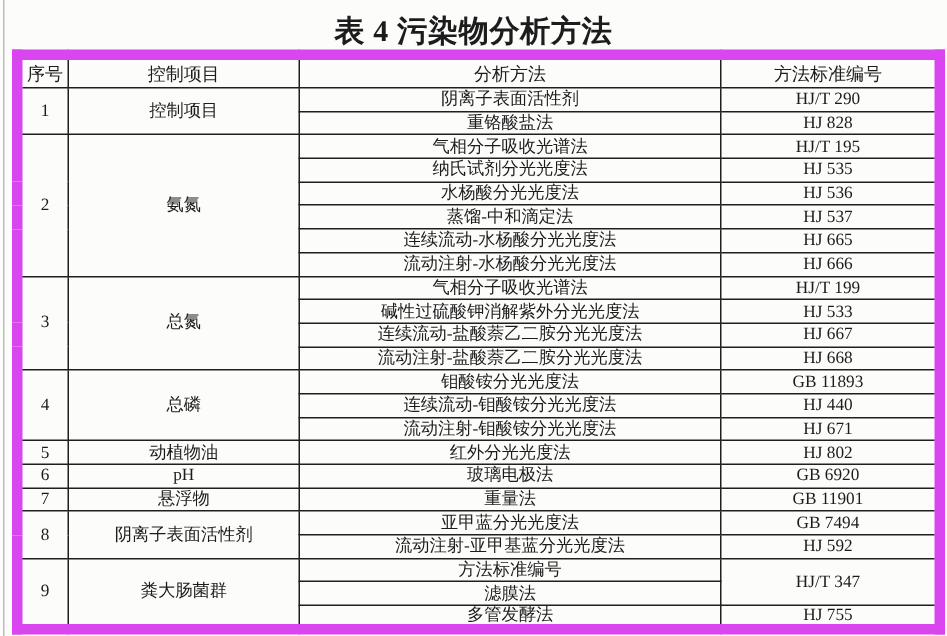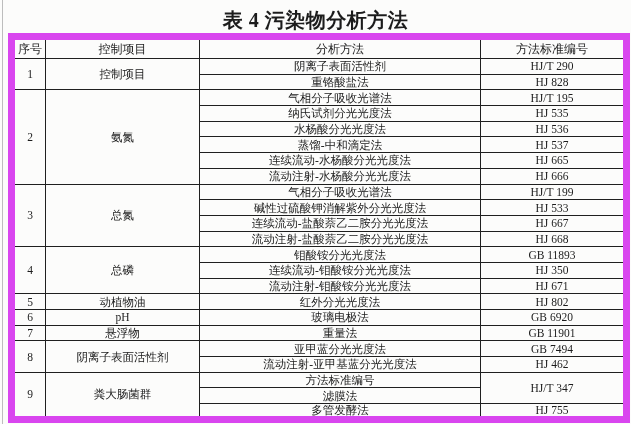--- a/index.html
+++ b/index.html
@@ -133,21 +133,21 @@
         <td>HJ 668</td>
       </tr>
       <tr>
         <td rowspan="3">4</td>
         <td rowspan="3">总磷</td>
         <td>钼酸铵分光光度法</td>
         <td>GB 11893</td>
       </tr>
       <tr>
         <td>连续流动-钼酸铵分光光度法</td>
-        <td>HJ 350</td>
+        <td>HJ 440</td>
       </tr>
       <tr>
         <td>流动注射-钼酸铵分光光度法</td>
         <td>HJ 671</td>
       </tr>
       <tr>
         <td rowspan="1">5</td>
         <td rowspan="1">动植物油</td>
         <td>红外分光光度法</td>
         <td>HJ 802</td>
@@ -165,21 +165,21 @@
         <td>GB 11901</td>
       </tr>
       <tr>
         <td rowspan="2">8</td>
         <td rowspan="2">阴离子表面活性剂</td>
         <td>亚甲蓝分光光度法</td>
         <td>GB 7494</td>
       </tr>
       <tr>
         <td>流动注射-亚甲基蓝分光光度法</td>
-        <td>HJ 462</td>
+        <td>HJ 592</td>
       </tr>
       <tr>
         <td rowspan="3">9</td>
         <td rowspan="3">粪大肠菌群</td>
         <td>方法标准编号</td>
         <td rowspan="2">HJ/T 347</td>
       </tr>
       <tr>
         <td>滤膜法</td>
       </tr>

